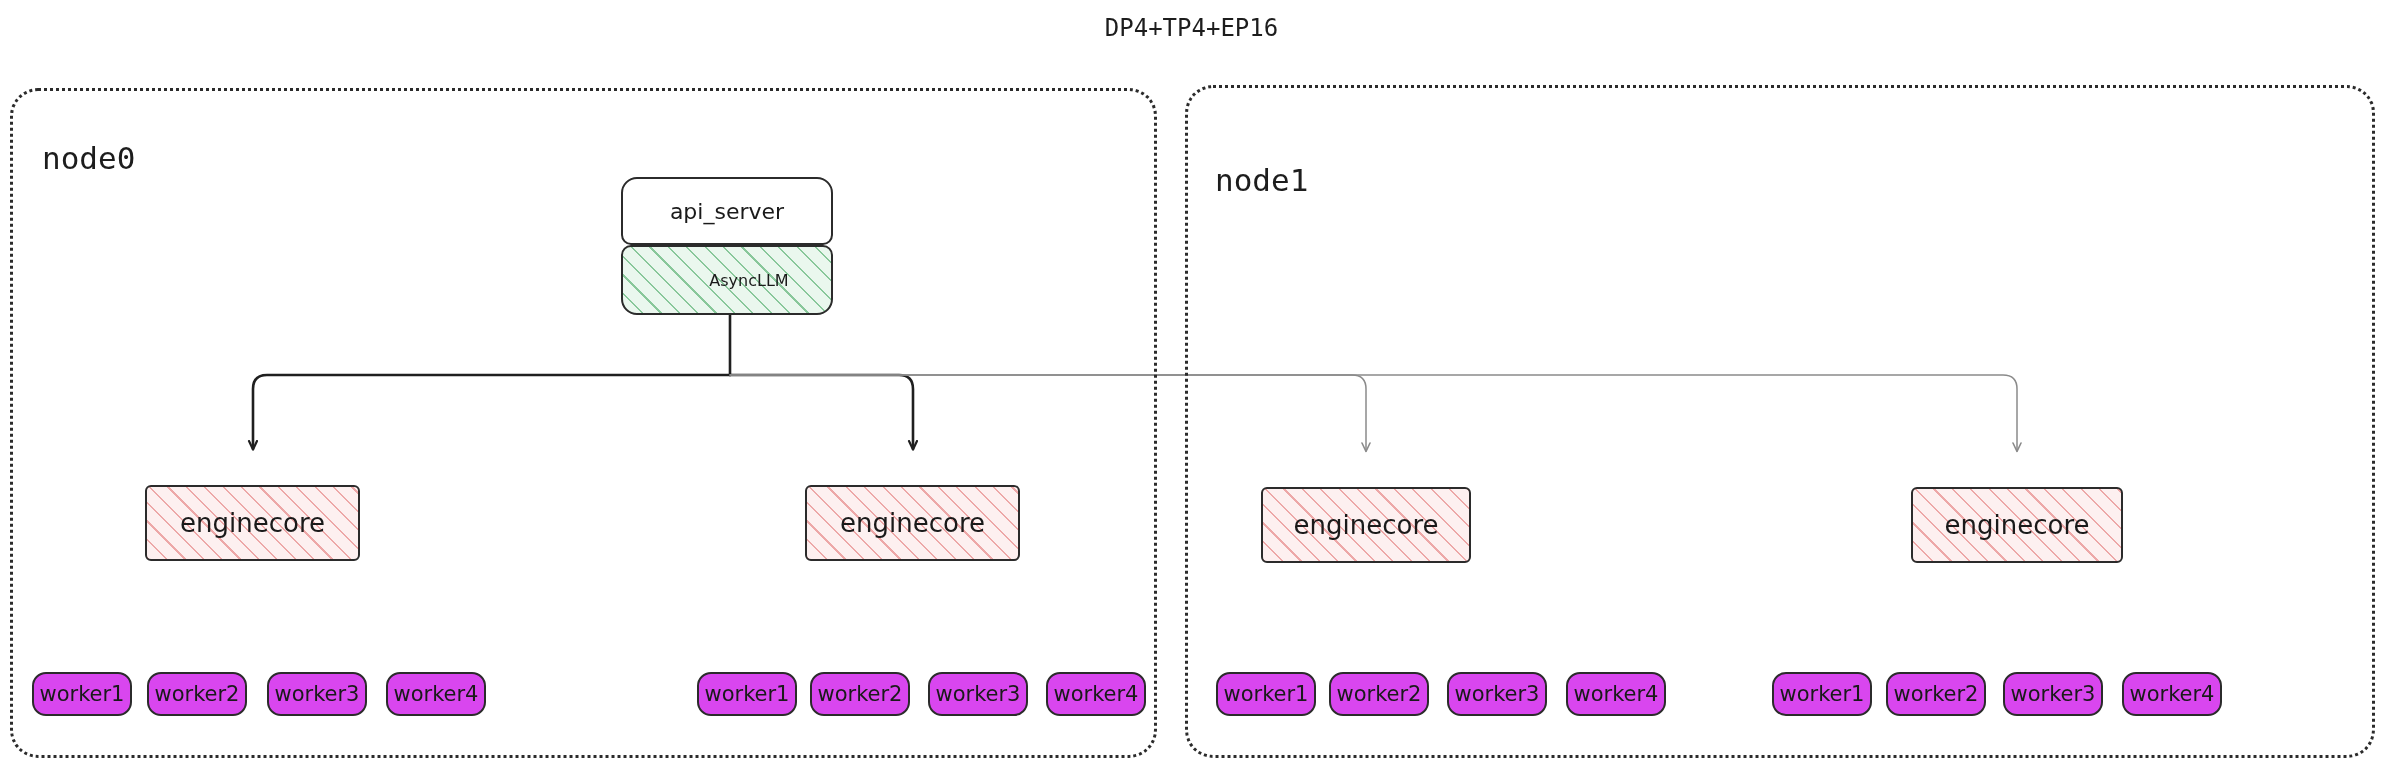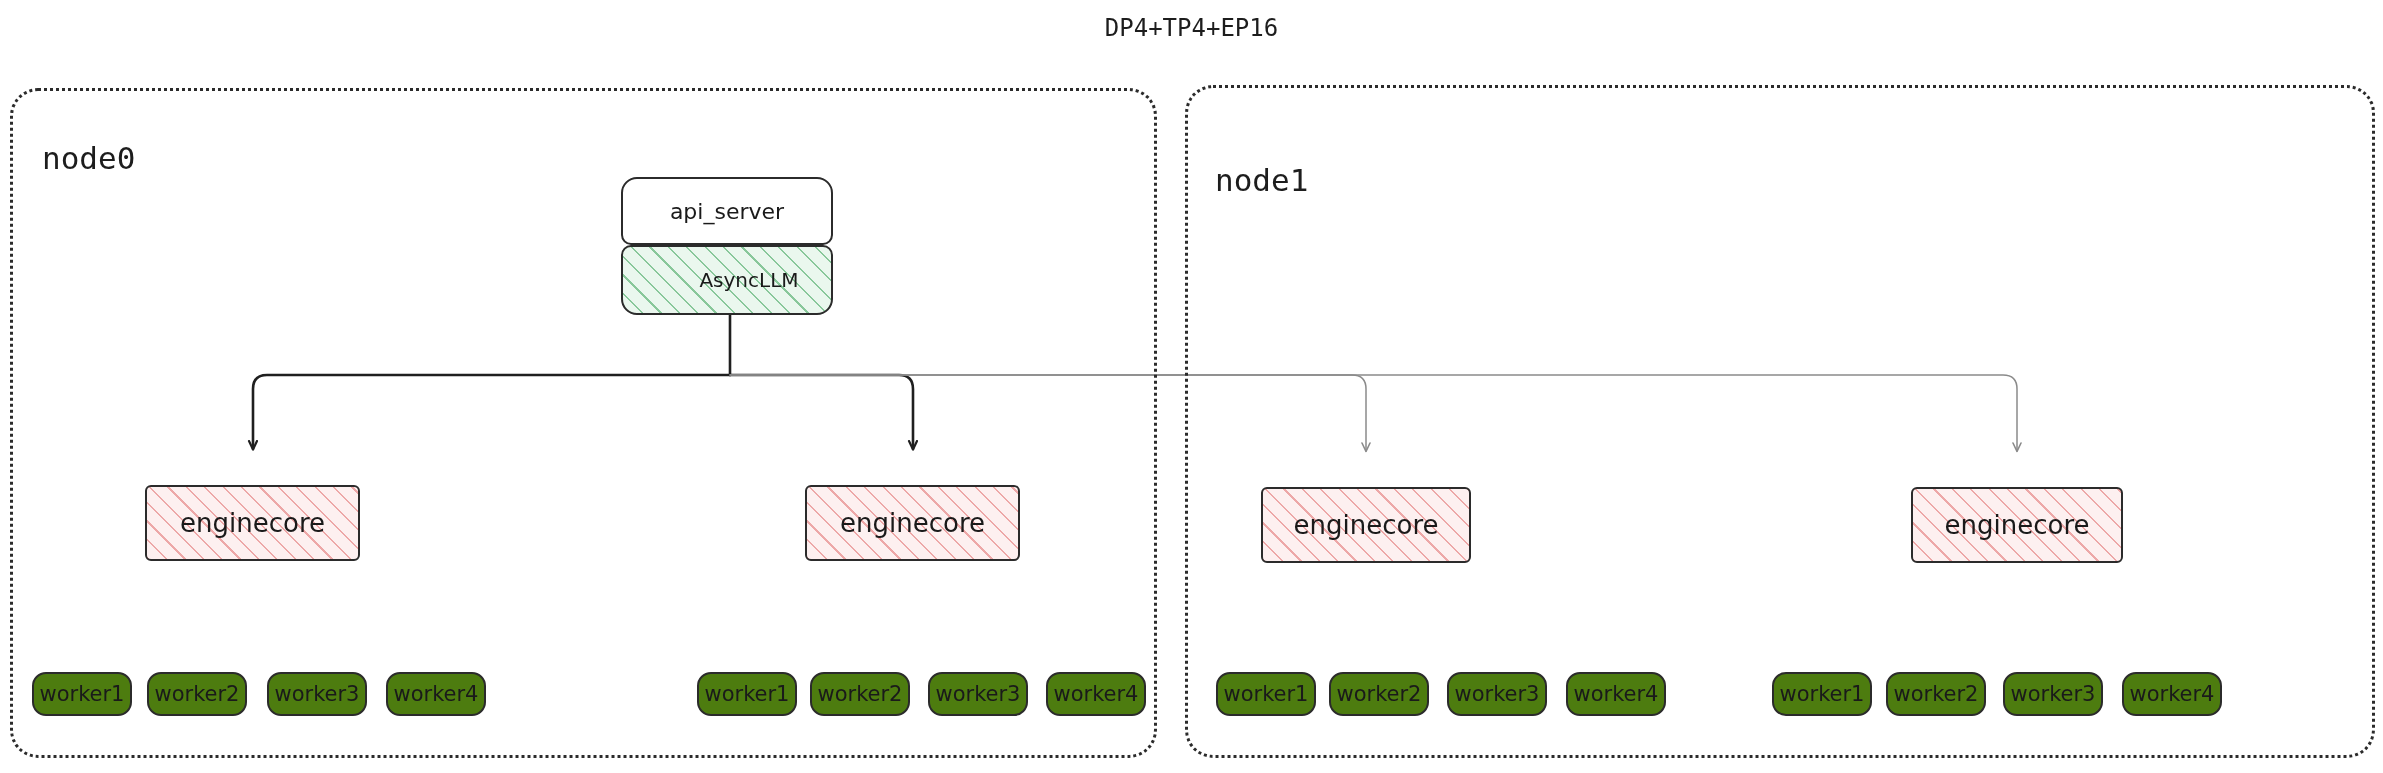--- a/index.html
+++ b/index.html
@@ -62,21 +62,21 @@
     margin-top:32px;
   }
 
   .box-api{
     border-radius:16px 16px 10px 10px;
     font-size:22px;
   }
 
   .box-async{
     border-radius:10px 10px 16px 16px;
-    font-size:20px;
+    font-size:16px;
     background-color:#eaf7ee;
     background-image:repeating-linear-gradient(
        45deg,
        rgba(56,160,85,0.55) 0px,
        rgba(56,160,85,0.55) 1.6px,
        rgba(255,255,255,0) 1.6px,
        rgba(255,255,255,0) 13px);
     padding-left:44px;
   }
 
@@ -88,21 +88,21 @@
        45deg,
        rgba(224,108,108,0.55) 0px,
        rgba(224,108,108,0.55) 1.6px,
        rgba(255,255,255,0) 1.6px,
        rgba(255,255,255,0) 13px);
   }
 
   .box-worker{
     border-radius:14px;
     font-size:21px;
-    background:#4d7c0f;
+    background:#d946ef;
   }
 
   
   #connector-layer{
     position:absolute;
     left:0; top:0;
     width:2383px;
     height:773px;
     pointer-events:none;
   }

